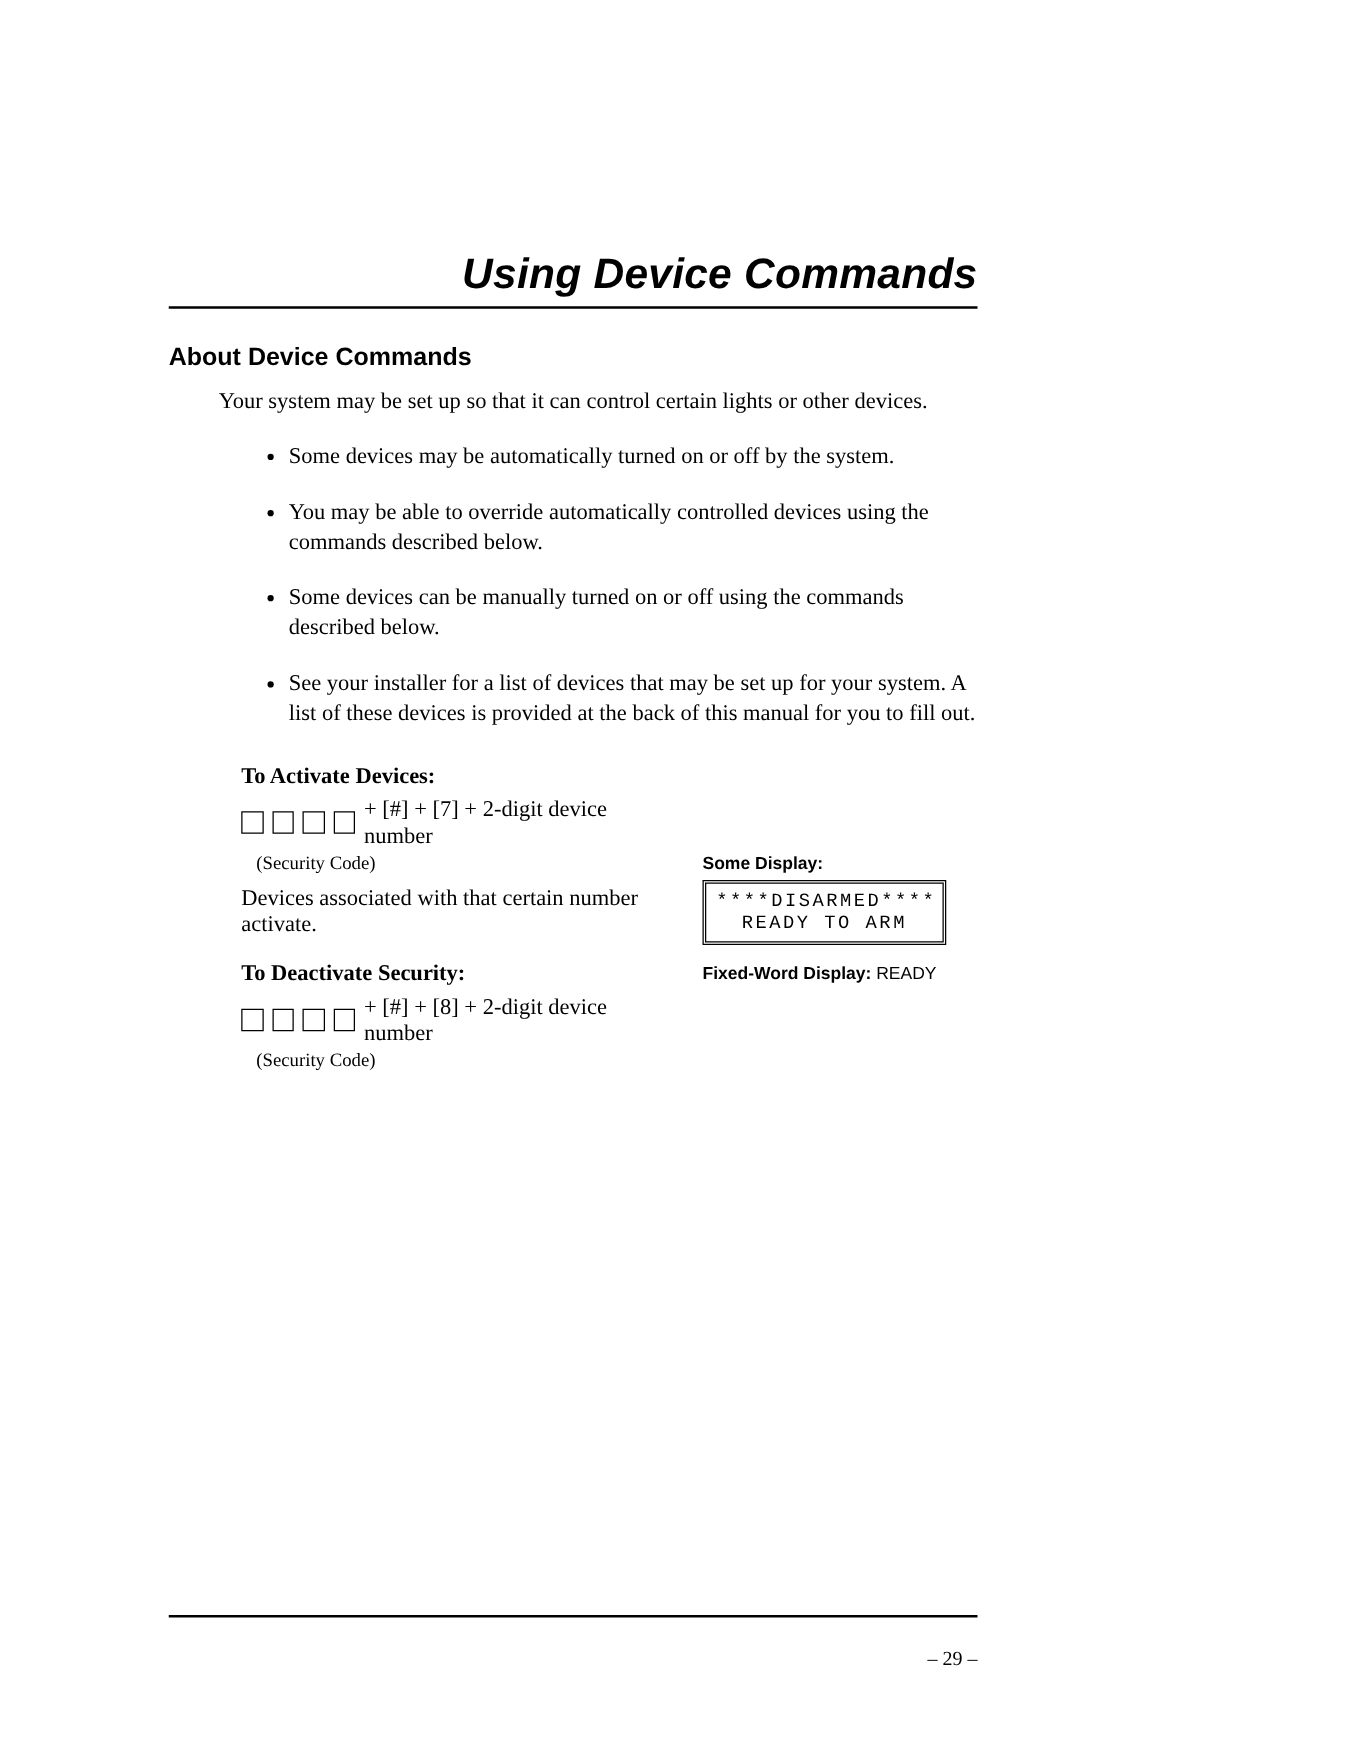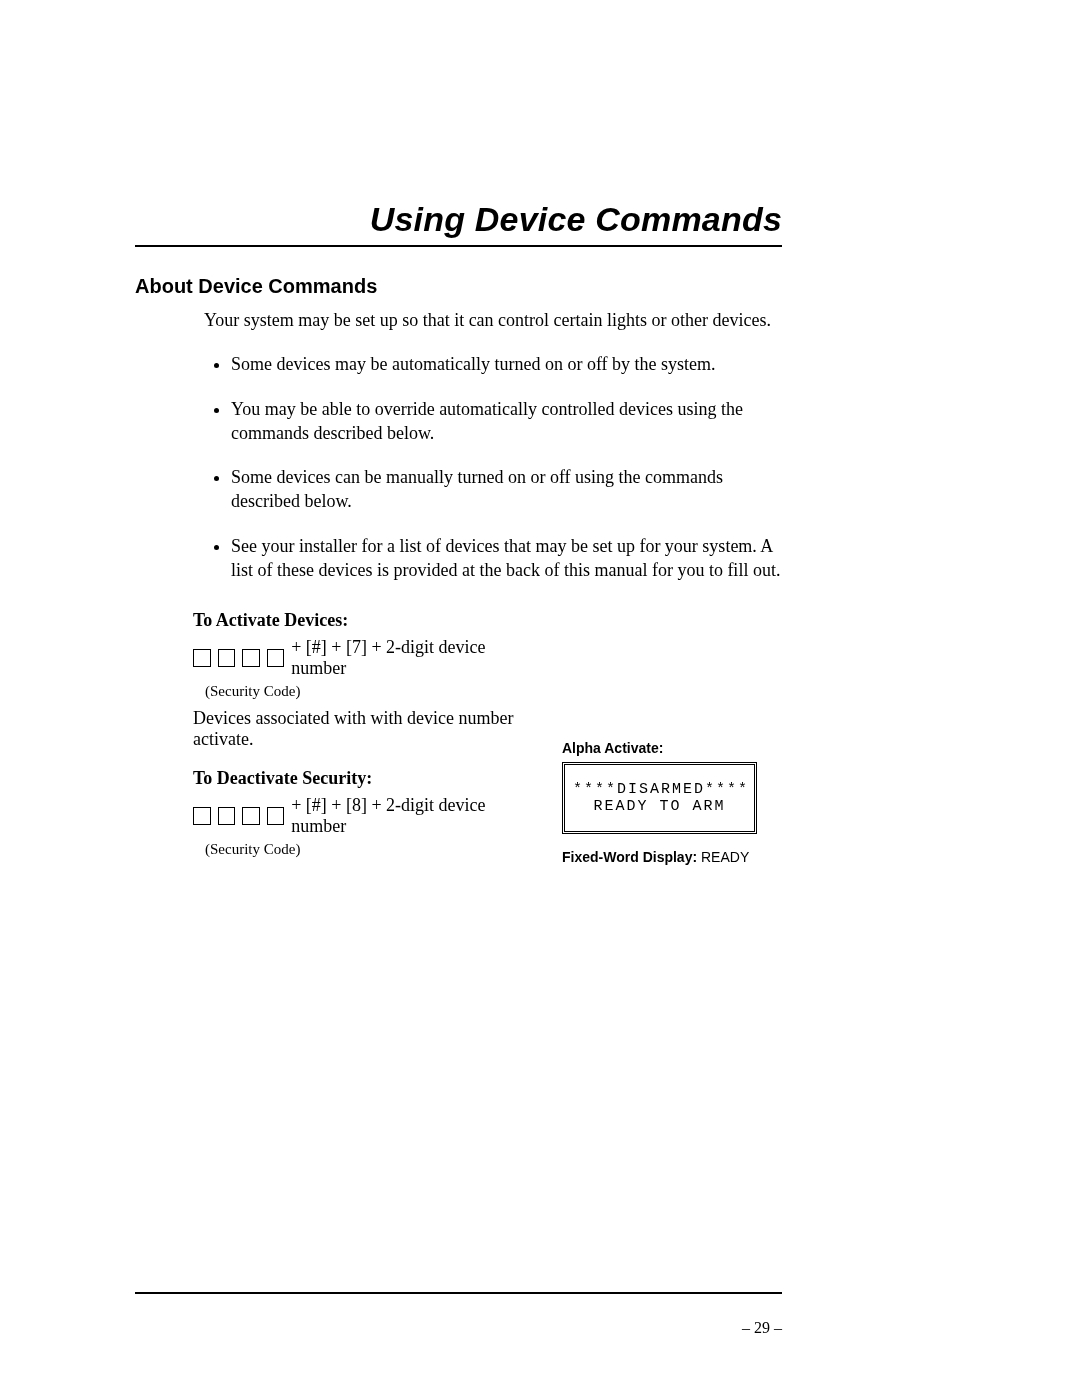--- a/index.html
+++ b/index.html
@@ -31,37 +31,36 @@
     margin: 0 0 28px 0;
   }
   .section-heading {
     font-family: Arial, Helvetica, sans-serif;
     font-weight: bold;
     font-size: 20px;
     margin: 18px 0 10px 0;
   }
   .intro {
     font-size: 18px;
-    margin: 0 0 6px 58px;
+    margin: 0 0 6px 40px;
     line-height: 1.35;
-    text-align: center;
   }
   ul.bullets {
     margin: 0 0 22px 58px;
     padding-left: 38px;
     font-size: 18px;
     line-height: 1.35;
   }
   ul.bullets li {
     margin: 20px 0;
     font-family: Liberation Serif, serif;
   }
   .columns {
     display: flex;
-    align-items: flex-end;
+    align-items: center;
     margin-left: 58px;
   }
   .left-col {
     flex: 1;
     padding-right: 24px;
   }
   .right-col {
     width: 220px;
     font-family: Arial, Helvetica, sans-serif;
   }
@@ -99,21 +98,21 @@
     font-size: 14px;
   }
   .fixed-value {
     font-family: Arial, Helvetica, sans-serif;
     font-weight: normal;
     font-size: 14px;
   }
   .lcd {
     border: 3px double #000;
     margin: 6px 0 14px 0;
-    padding: 16px 8px;
+    padding: 6px 8px;
     width: 195px;
     box-sizing: border-box;
   }
   .lcd-line {
     font-family: "Courier New", monospace;
     letter-spacing: 2px;
     font-size: 15px;
     text-align: center;
     white-space: nowrap;
   }
@@ -157,36 +156,36 @@
 
       <div class="sub-heading">To Activate Devices:</div>
       <div class="code-line">
         <span class="box"></span>
         <span class="box"></span>
         <span class="box"></span>
         <span class="box"></span>
         <span>+  [#] + [7] + 2-digit device number</span>
       </div>
       <div class="sec-label">(Security Code)</div>
-      <p class="body-line">Devices associated with with device number activate.</p>
+      <p class="body-line">Devices associated with that certain number activate.</p>
 
       <div class="sub-heading">To Deactivate Security:</div>
       <div class="code-line">
         <span class="box"></span>
         <span class="box"></span>
         <span class="box"></span>
         <span class="box"></span>
         <span>+  [#] + [8] + 2-digit device number</span>
       </div>
       <div class="sec-label">(Security Code)</div>
 
     </div>
 
     <div class="right-col">
-      <div class="alpha-label">Alpha Activate:</div>
+      <div class="alpha-label">Some Display:</div>
       <div class="lcd">
         <div class="lcd-line">****DISARMED****</div>
         <div class="lcd-line">READY TO ARM</div>
       </div>
       <div>
         <span class="fixed-label">Fixed-Word Display: </span><span class="fixed-value">READY</span>
       </div>
     </div>
   </div>
 

